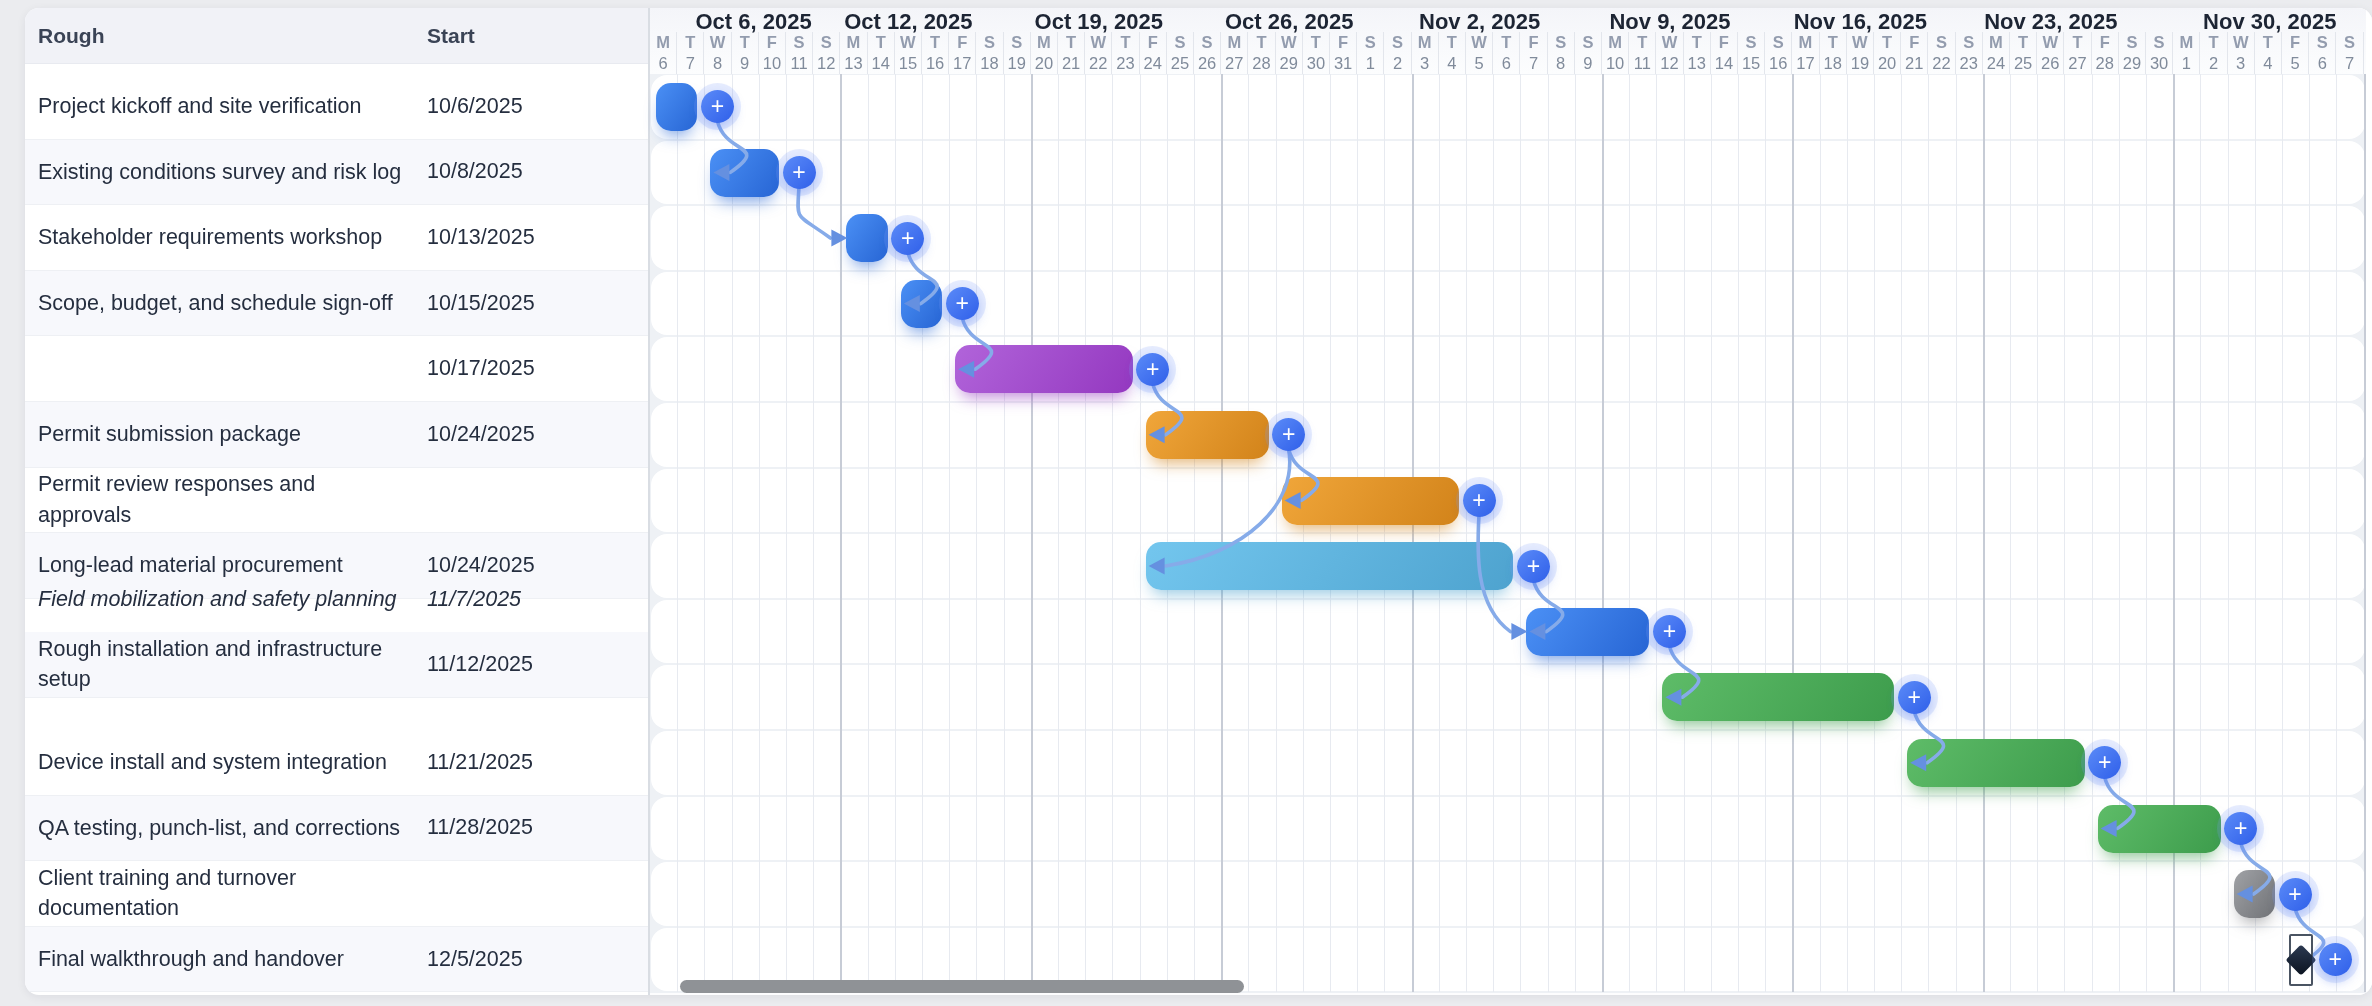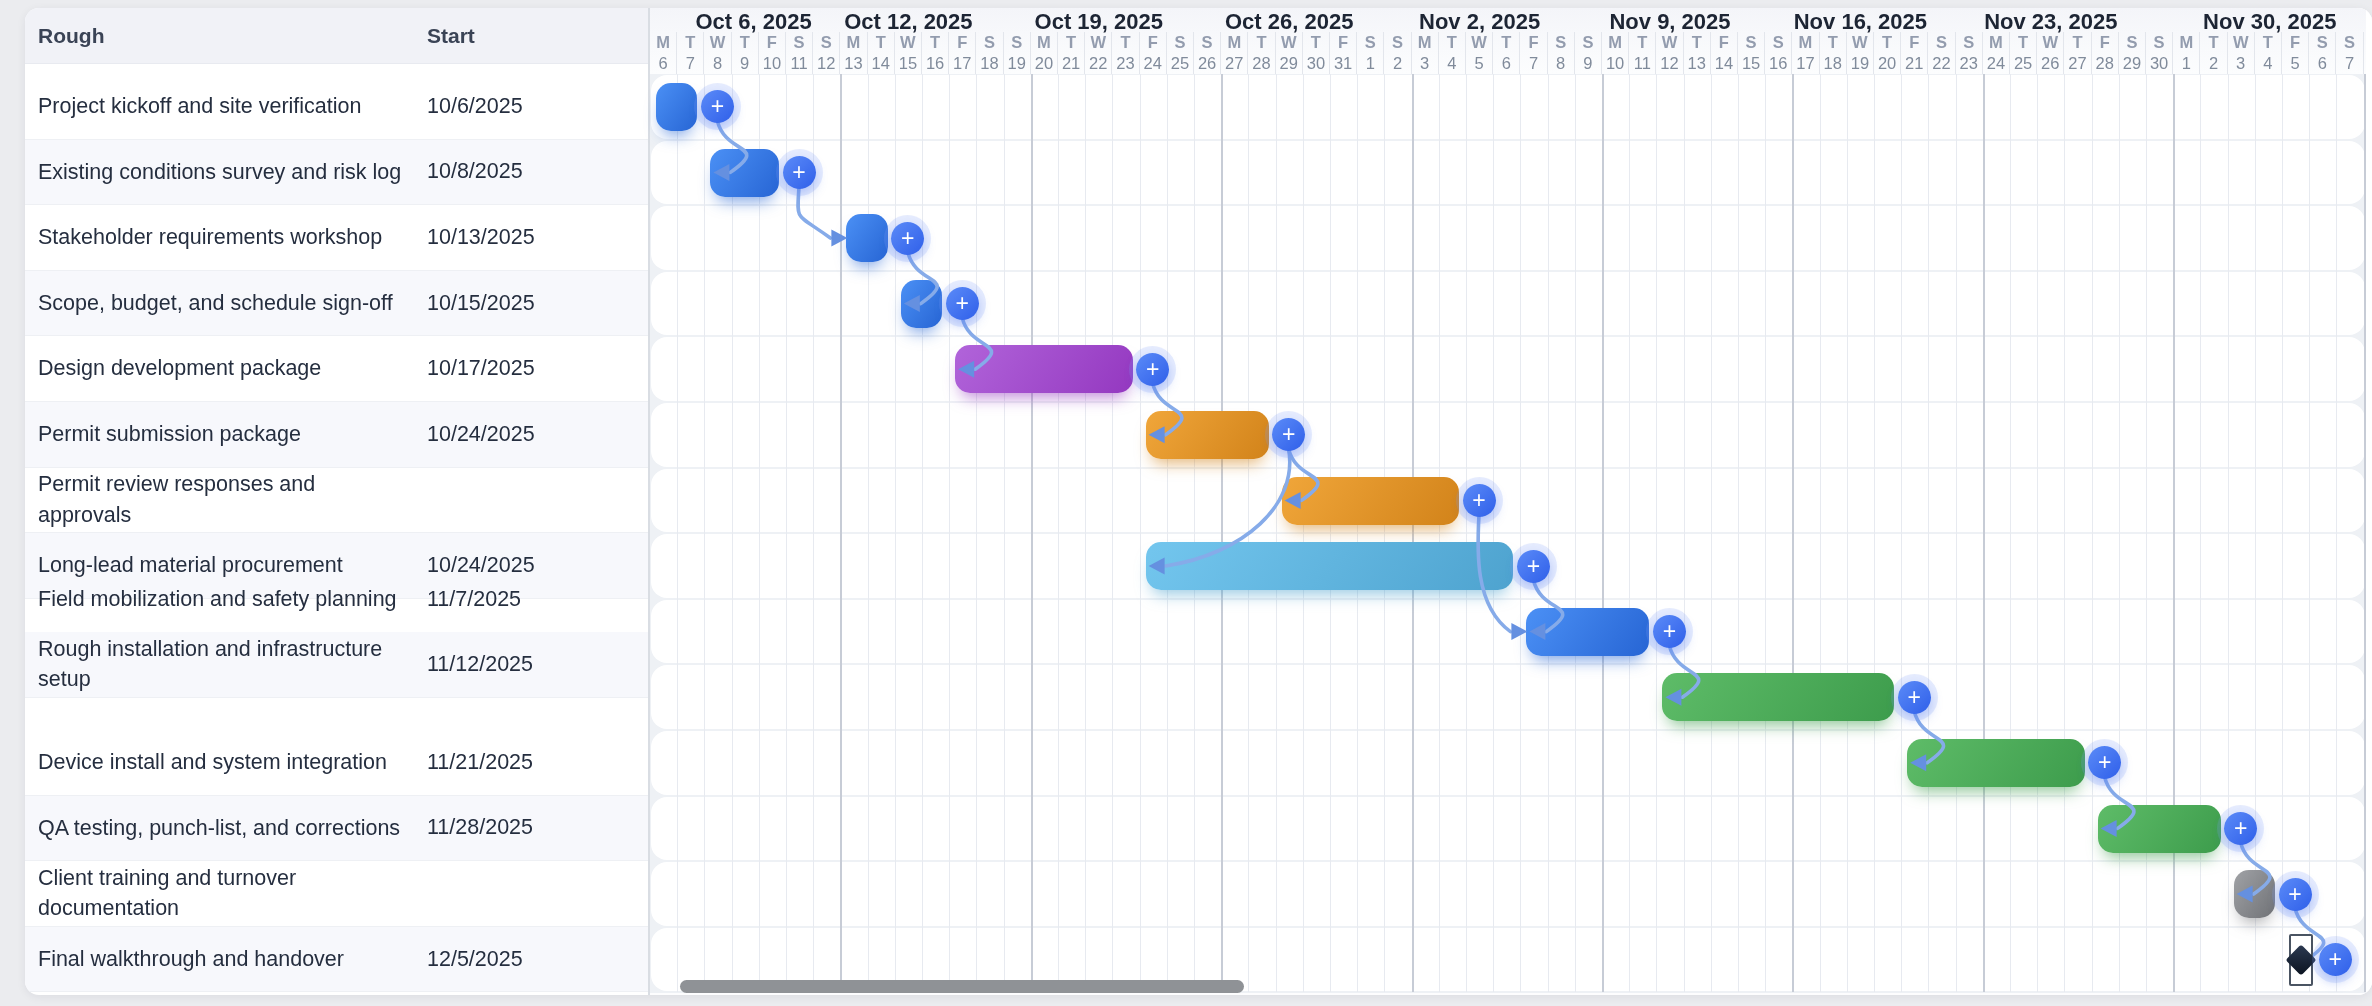--- a/index.html
+++ b/index.html
@@ -85,35 +85,34 @@
       </div>
       <div class="lrow" style="top: 197.2px; height: 65.6px;">
         <div class="tname">Stakeholder requirements workshop</div>
         <div class="tdate">10/13/2025</div>
       </div>
       <div class="lrow alt" style="top: 262.8px; height: 65.6px;">
         <div class="tname">Scope, budget, and schedule sign-off</div>
         <div class="tdate">10/15/2025</div>
       </div>
       <div class="lrow" style="top: 328.4px; height: 65.6px;">
-        <div class="tname">Design development package</div>
         <div class="tdate">10/17/2025</div>
       </div>
       <div class="lrow alt" style="top: 394px; height: 65.6px;">
         <div class="tname">Permit submission package</div>
         <div class="tdate">10/24/2025</div>
       </div>
       <div class="lrow" style="top: 459.6px; height: 65.6px;">
         <div class="tname">Permit review responses and approvals</div>
       </div>
       <div class="lrow alt" style="top: 525.2px; height: 65.6px;">
         <div class="tname">Long-lead material procurement</div>
         <div class="tdate">10/24/2025</div>
       </div>
-      <div class="lrow" style="top: 559px; height: 65.6px;">
+      <div class="lrow" style="top: 559px; height: 65.6px; font-style: italic;">
         <div class="tname">Field mobilization and safety planning</div>
         <div class="tdate">11/7/2025</div>
       </div>
       <div class="lrow alt" style="top: 624px; height: 65.6px;">
         <div class="tname">Rough installation and infrastructure setup</div>
         <div class="tdate">11/12/2025</div>
       </div>
       <div class="lrow" style="top: 722px; height: 65.6px;">
         <div class="tname">Device install and system integration</div>
         <div class="tdate">11/21/2025</div>

